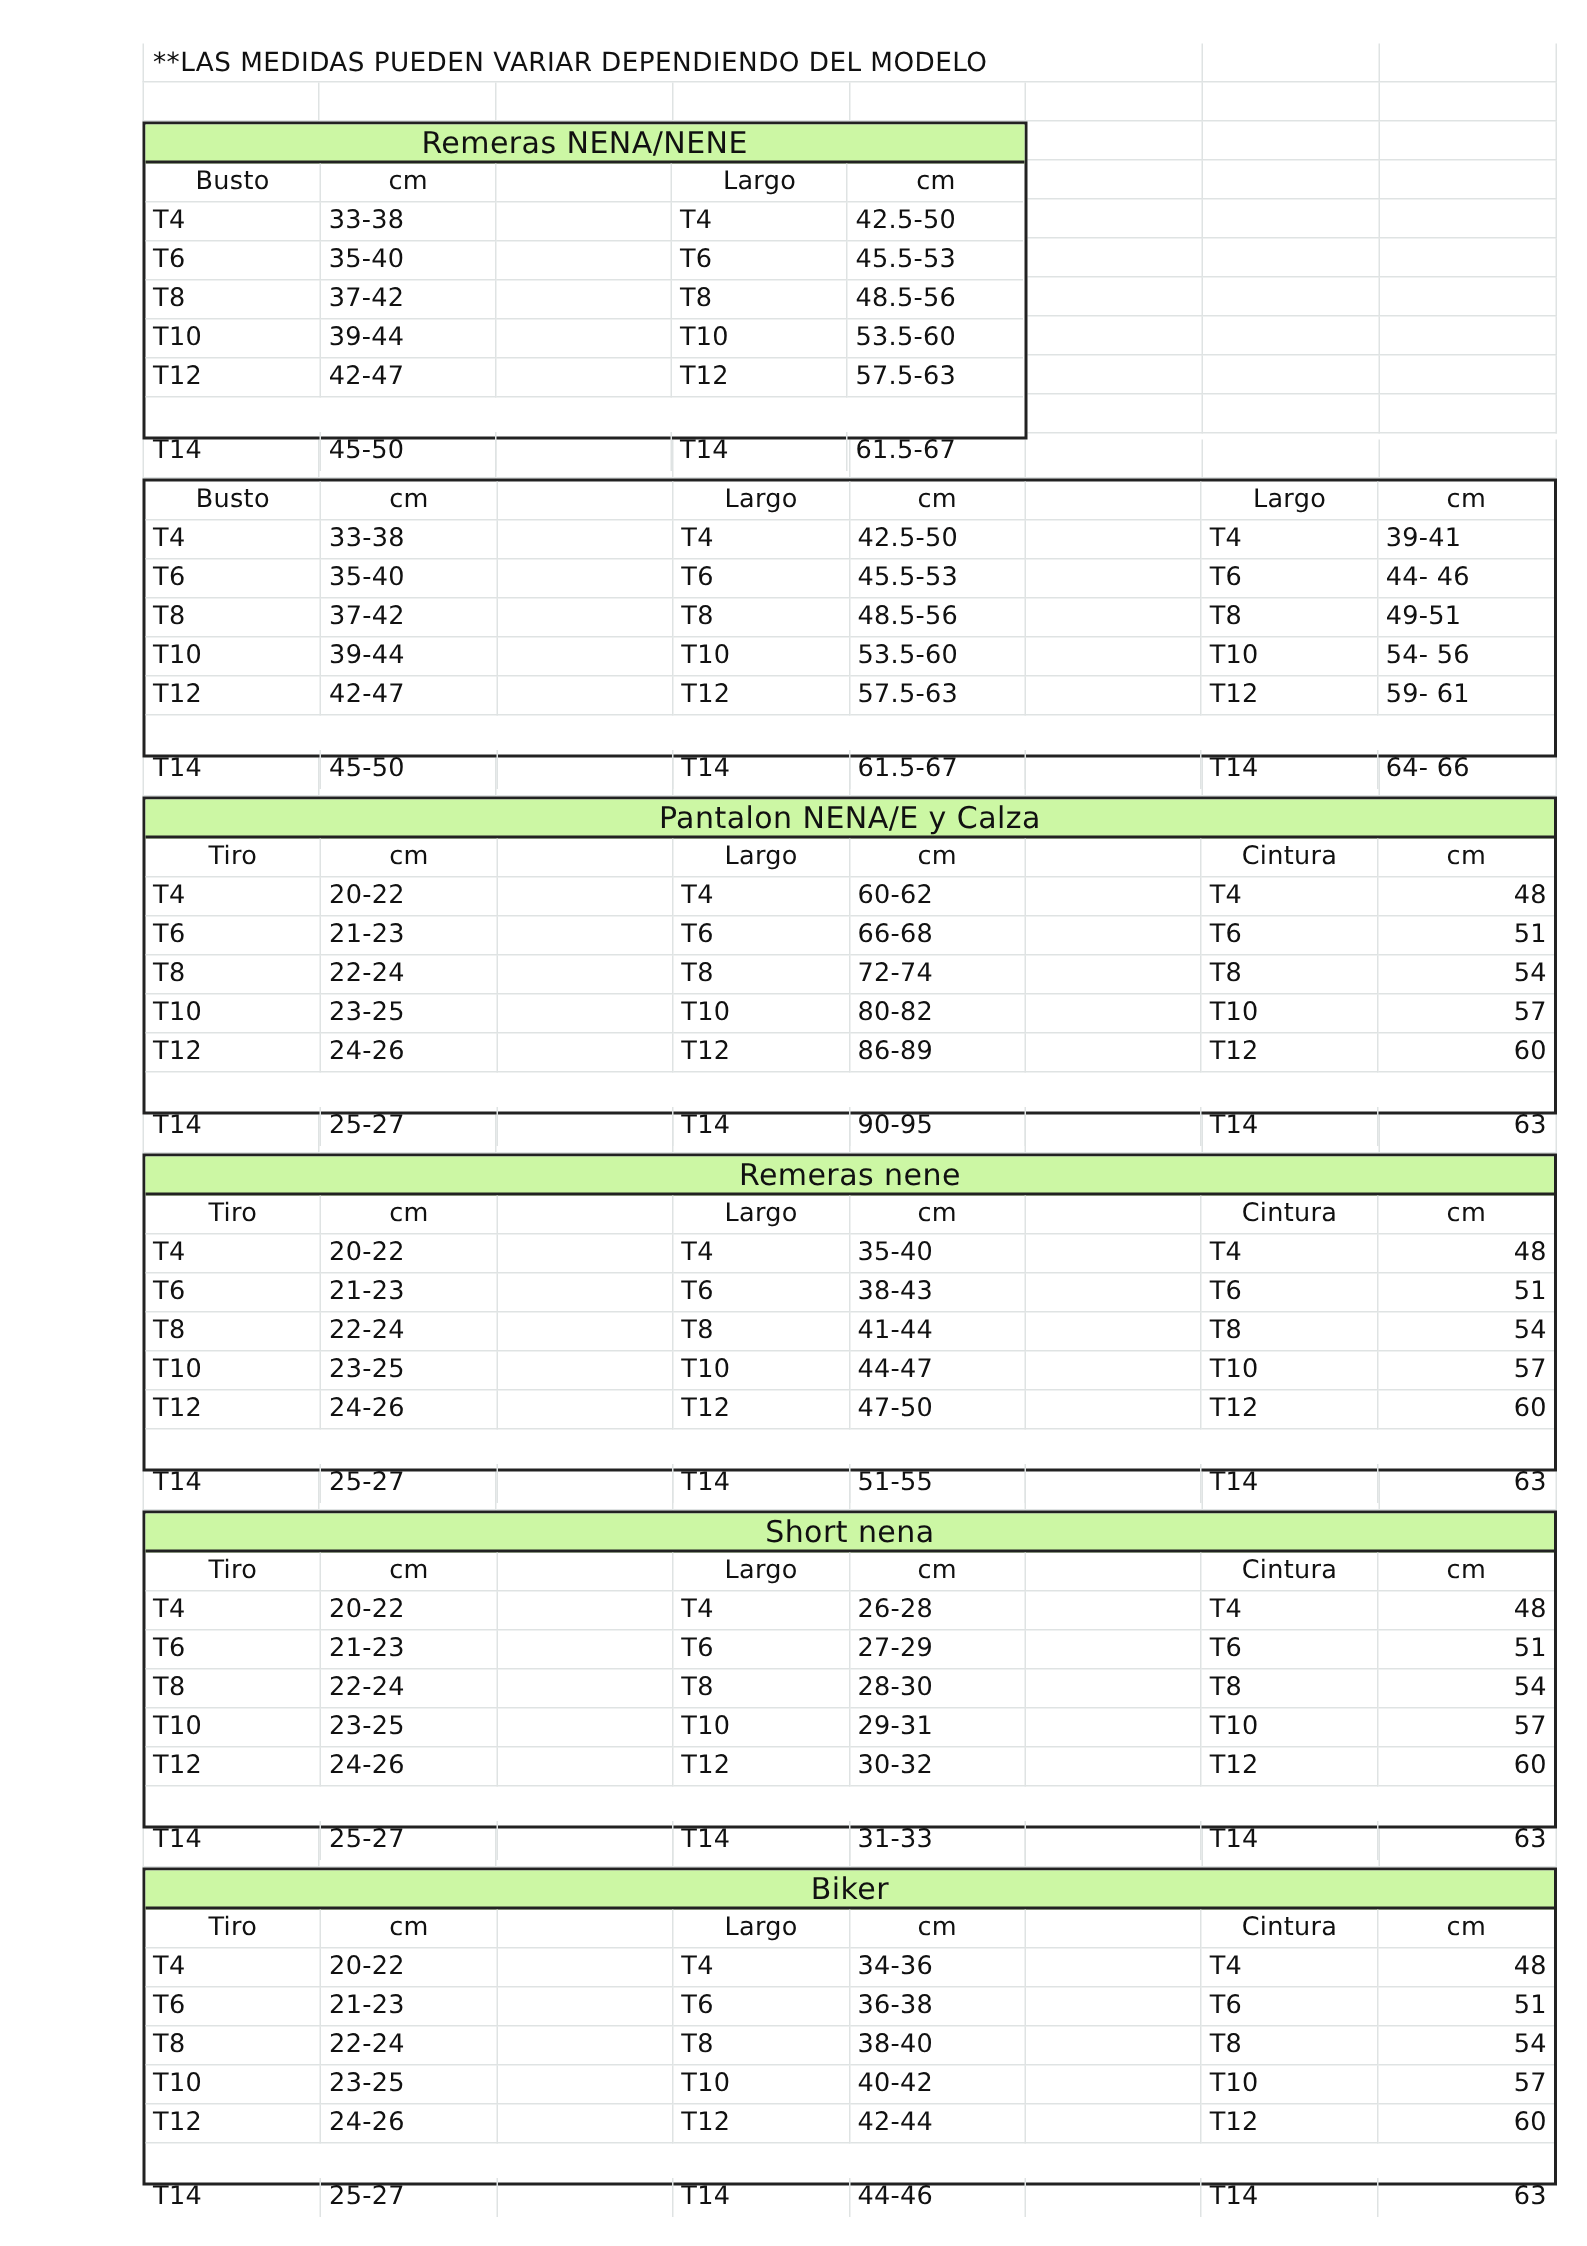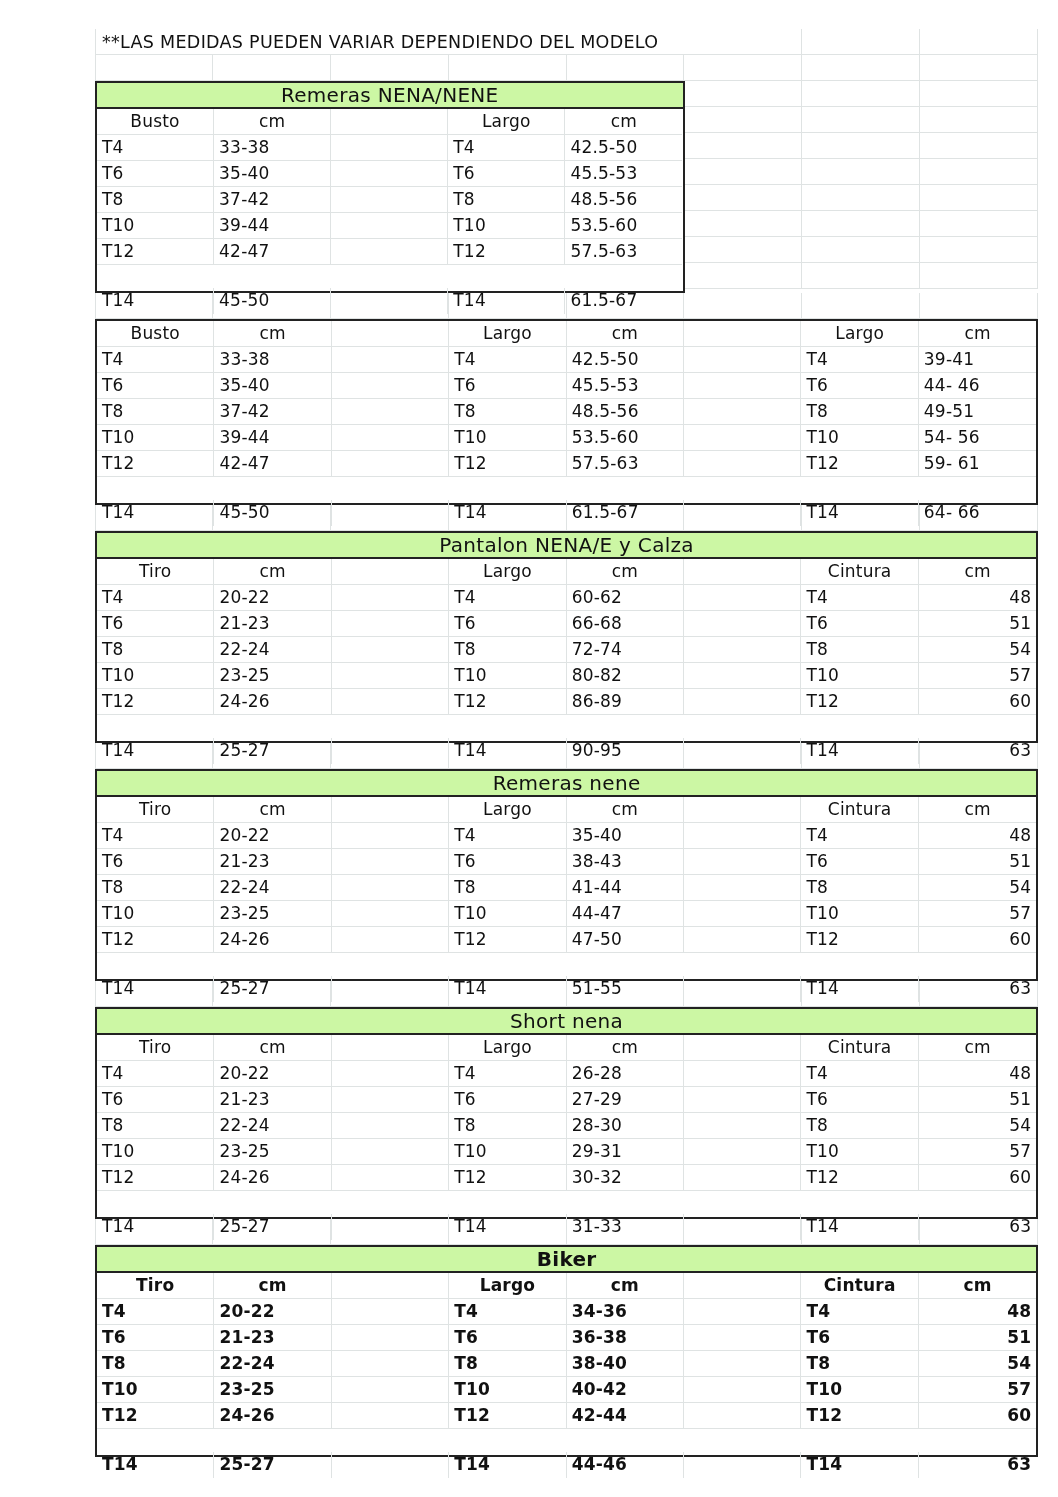--- a/index.html
+++ b/index.html
@@ -483,21 +483,21 @@
       <div class="cell first"></div>
       <div class="cell"></div>
       <div class="cell"></div>
       <div class="cell"></div>
       <div class="cell"></div>
       <div class="cell"></div>
       <div class="cell"></div>
       <div class="cell"></div>
     </div>
     <div style="position: relative;">
-      <div class="block" style="width: 943.2px; font-weight: bold;">
+      <div class="block" style="width: 943.2px;">
         <div class="title-row">Biker</div>
         <div class="row hdr">
           <div class="cell c">Tiro</div>
           <div class="cell c">cm</div>
           <div class="cell"></div>
           <div class="cell c">Largo</div>
           <div class="cell c">cm</div>
           <div class="cell"></div>
           <div class="cell c">Cintura</div>
           <div class="cell c">cm</div>

